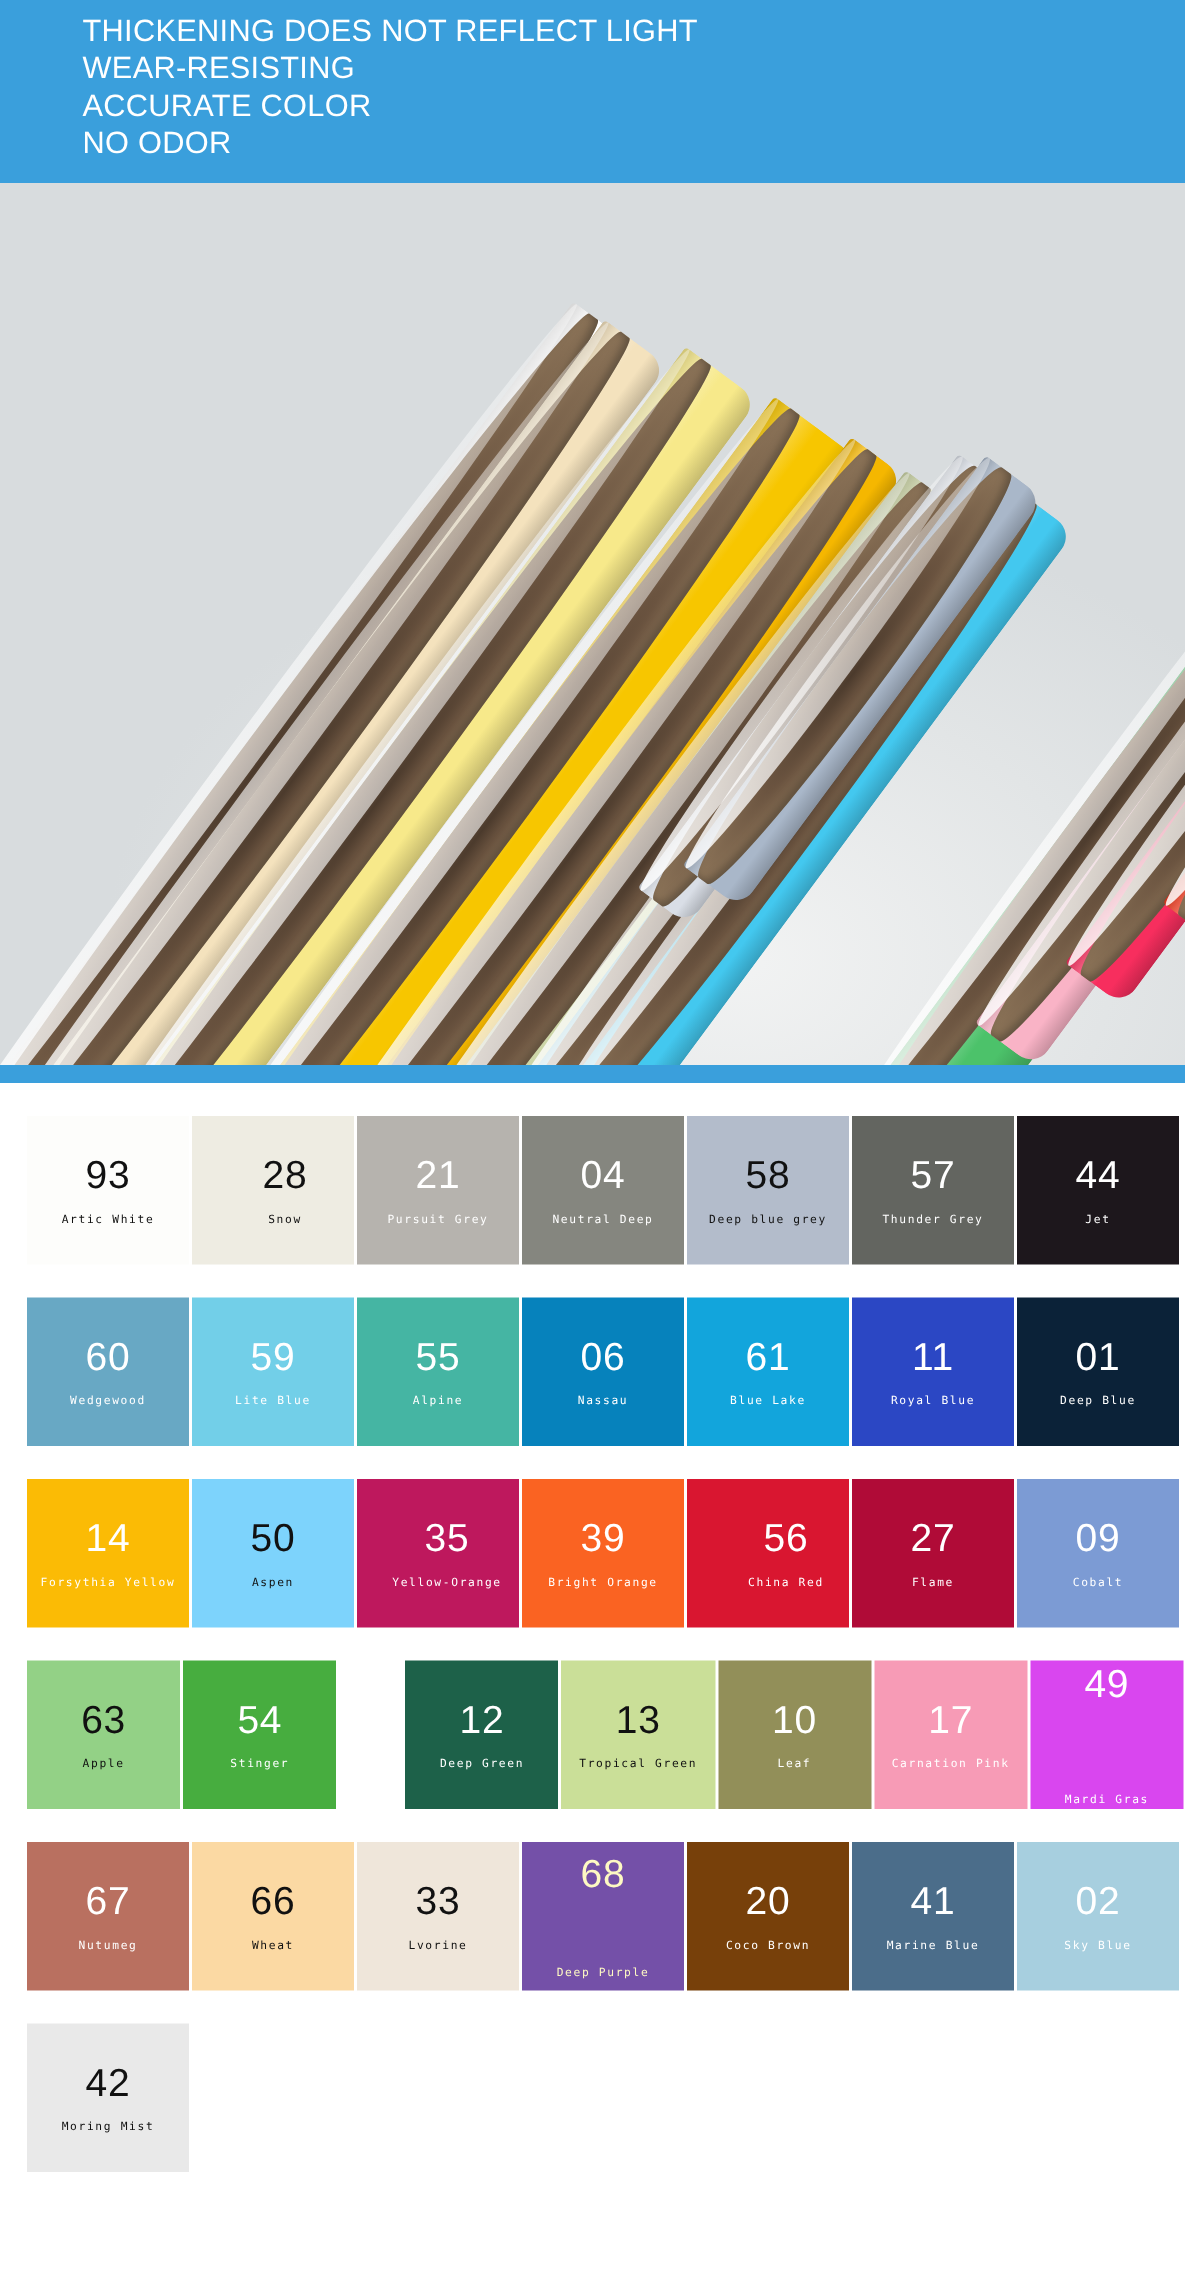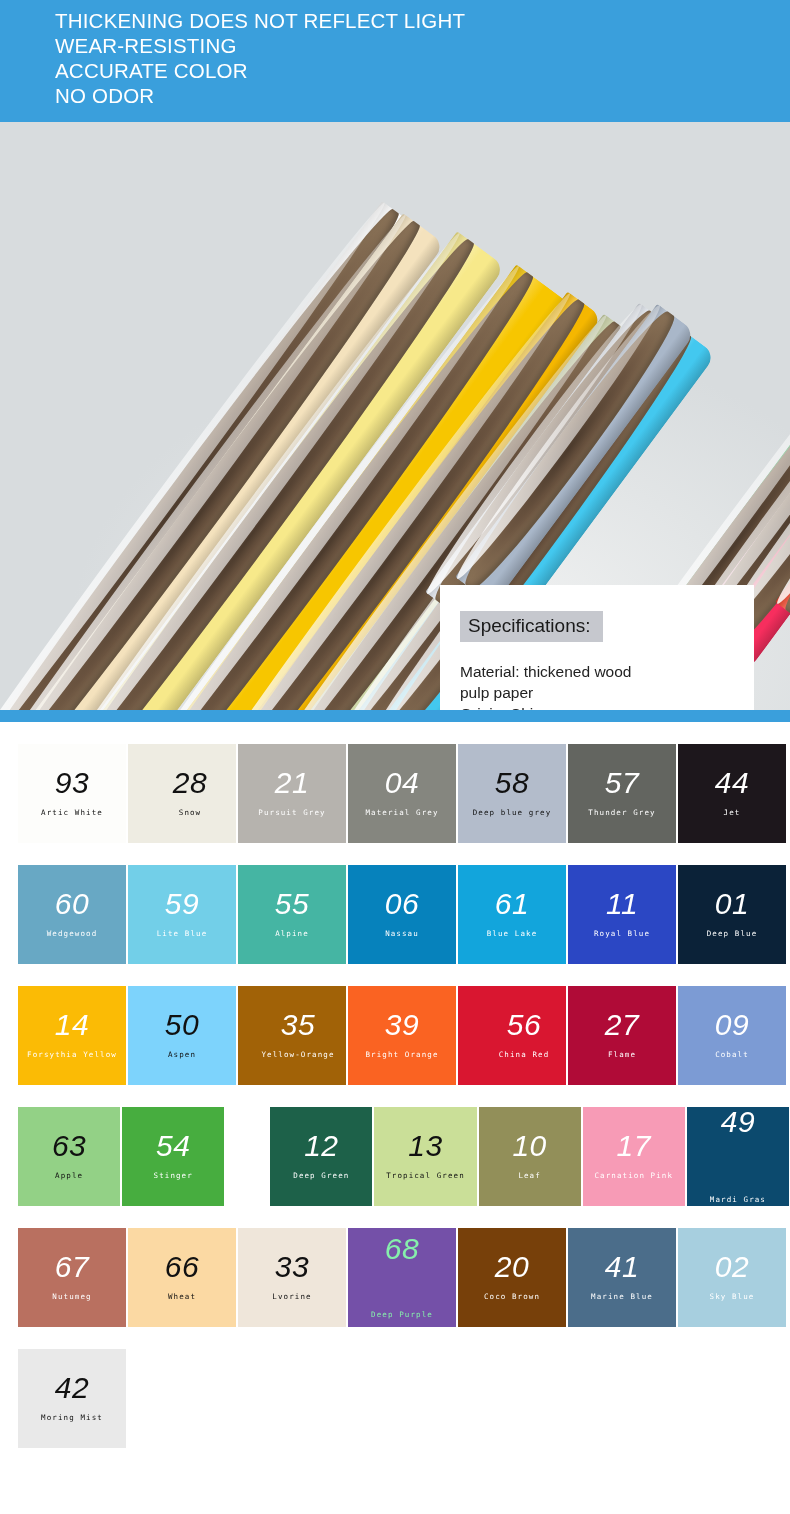--- a/index.html
+++ b/index.html
@@ -120,25 +120,24 @@
     width: 108px;
     height: 99px;
     margin-right: 1px;
     display: flex;
     flex-direction: column;
     align-items: center;
     justify-content: center;
     overflow: hidden;
   }
   .swatch-num {
-    font-size: 30px;
+    font-size: 26px;
     line-height: 28px;
     font-weight: 400;
     letter-spacing: 0.5px;
-    font-style: italic;
   }
   .swatch-name {
     margin-top: 11px;
     font-size: 7.5px;
     line-height: 10px;
     letter-spacing: 1.1px;
     font-family: "DejaVu Sans Mono", monospace;
     white-space: nowrap;
   }
 </style>
@@ -208,50 +207,41 @@
         <div class="roll" style="left: 710px; top: 520px; width: 430px; height: 48px; background: linear-gradient(rgba(0, 0, 0, 0.16) 0%, rgba(255, 255, 255, 0.28) 28%, rgb(247, 46, 94) 52%, rgb(247, 46, 94) 72%, rgba(0, 0, 0, 0.2) 100%), rgb(247, 46, 94);">
           <div class="roll-core"></div>
           <div class="roll-rim"></div>
         </div>
         <div class="roll" style="left: 775px; top: 480px; width: 400px; height: 46px; background: linear-gradient(rgba(0, 0, 0, 0.16) 0%, rgba(255, 255, 255, 0.28) 28%, rgb(239, 58, 30) 52%, rgb(239, 58, 30) 72%, rgba(0, 0, 0, 0.2) 100%), rgb(239, 58, 30);">
           <div class="roll-core"></div>
           <div class="roll-rim"></div>
         </div>
       </div>
 
-    <div class="spec-card">
-      <div class="spec-title">Specifications:</div>
-      <div class="spec-body">Material: thickened wood
-pulp paper
-Origin: China
-Features:  Antiwear material,
-Absolutely without color differences,
-Safe and odor-free</div>
-    </div>
   </div>
 
   <div class="divider"></div>
 
   <div class="swatch-area" id="swatch-area">
       <div class="swatch-row">
         <div class="swatch" style="background: rgb(253, 253, 251); color: rgb(17, 17, 17);">
           <div class="swatch-num">93</div>
           <div class="swatch-name">Artic White</div>
         </div>
         <div class="swatch" style="background: rgb(238, 236, 226); color: rgb(17, 17, 17); padding-left: 16px;">
           <div class="swatch-num">28</div>
           <div class="swatch-name">Snow</div>
         </div>
         <div class="swatch" style="background: rgb(182, 179, 174); color: rgb(255, 255, 255);">
           <div class="swatch-num">21</div>
           <div class="swatch-name">Pursuit Grey</div>
         </div>
         <div class="swatch" style="background: rgb(133, 134, 127); color: rgb(255, 255, 255);">
           <div class="swatch-num">04</div>
-          <div class="swatch-name">Material Grey</div>
+          <div class="swatch-name">Neutral Deep</div>
         </div>
         <div class="swatch" style="background: rgb(179, 188, 203); color: rgb(17, 17, 17);">
           <div class="swatch-num">58</div>
           <div class="swatch-name">Deep blue grey</div>
         </div>
         <div class="swatch" style="background: rgb(99, 101, 96); color: rgb(255, 255, 255);">
           <div class="swatch-num">57</div>
           <div class="swatch-name">Thunder Grey</div>
         </div>
         <div class="swatch" style="background: rgb(29, 23, 28); color: rgb(255, 255, 255);">
@@ -291,21 +281,21 @@
       </div>
       <div class="swatch-row">
         <div class="swatch" style="background: rgb(251, 187, 5); color: rgb(255, 255, 255);">
           <div class="swatch-num">14</div>
           <div class="swatch-name">Forsythia Yellow</div>
         </div>
         <div class="swatch" style="background: #7dd3fc; color: rgb(17, 17, 17);">
           <div class="swatch-num">50</div>
           <div class="swatch-name">Aspen</div>
         </div>
-        <div class="swatch" style="background: #a16207; color: rgb(255, 255, 255); padding-left: 12px;">
+        <div class="swatch" style="background: #be185d; color: rgb(255, 255, 255); padding-left: 12px;">
           <div class="swatch-num">35</div>
           <div class="swatch-name">Yellow-Orange</div>
         </div>
         <div class="swatch" style="background: rgb(250, 99, 34); color: rgb(255, 255, 255);">
           <div class="swatch-num">39</div>
           <div class="swatch-name">Bright Orange</div>
         </div>
         <div class="swatch" style="background: rgb(217, 22, 48); color: rgb(255, 255, 255); padding-left: 24px;">
           <div class="swatch-num">56</div>
           <div class="swatch-name">China Red</div>
@@ -337,39 +327,39 @@
           <div class="swatch-name">Tropical Green</div>
         </div>
         <div class="swatch" style="background: rgb(146, 143, 89); color: rgb(255, 255, 255);">
           <div class="swatch-num">10</div>
           <div class="swatch-name">Leaf</div>
         </div>
         <div class="swatch" style="background: rgb(247, 155, 182); color: rgb(255, 255, 255);">
           <div class="swatch-num">17</div>
           <div class="swatch-name">Carnation Pink</div>
         </div>
-        <div class="swatch" style="background: #0c4a6e; color: rgb(255, 255, 255); gap: 48px;">
+        <div class="swatch" style="background: #d946ef; color: rgb(255, 255, 255); gap: 48px;">
           <div class="swatch-num">49</div>
           <div class="swatch-name">Mardi Gras</div>
         </div>
       </div>
       <div class="swatch-row">
         <div class="swatch" style="background: rgb(185, 112, 96); color: rgb(255, 255, 255);">
           <div class="swatch-num">67</div>
           <div class="swatch-name">Nutumeg</div>
         </div>
         <div class="swatch" style="background: rgb(251, 217, 163); color: rgb(17, 17, 17);">
           <div class="swatch-num">66</div>
           <div class="swatch-name">Wheat</div>
         </div>
         <div class="swatch" style="background: rgb(239, 230, 218); color: rgb(17, 17, 17);">
           <div class="swatch-num">33</div>
           <div class="swatch-name">Lvorine</div>
         </div>
-        <div class="swatch" style="background: rgb(116, 80, 168); color: #86efac; gap: 36px;">
+        <div class="swatch" style="background: rgb(116, 80, 168); color: #fef9c3; gap: 36px;">
           <div class="swatch-num">68</div>
           <div class="swatch-name">Deep Purple</div>
         </div>
         <div class="swatch" style="background: rgb(119, 64, 10); color: rgb(255, 255, 255);">
           <div class="swatch-num">20</div>
           <div class="swatch-name">Coco Brown</div>
         </div>
         <div class="swatch" style="background: rgb(75, 109, 138); color: rgb(255, 255, 255);">
           <div class="swatch-num">41</div>
           <div class="swatch-name">Marine Blue</div>

